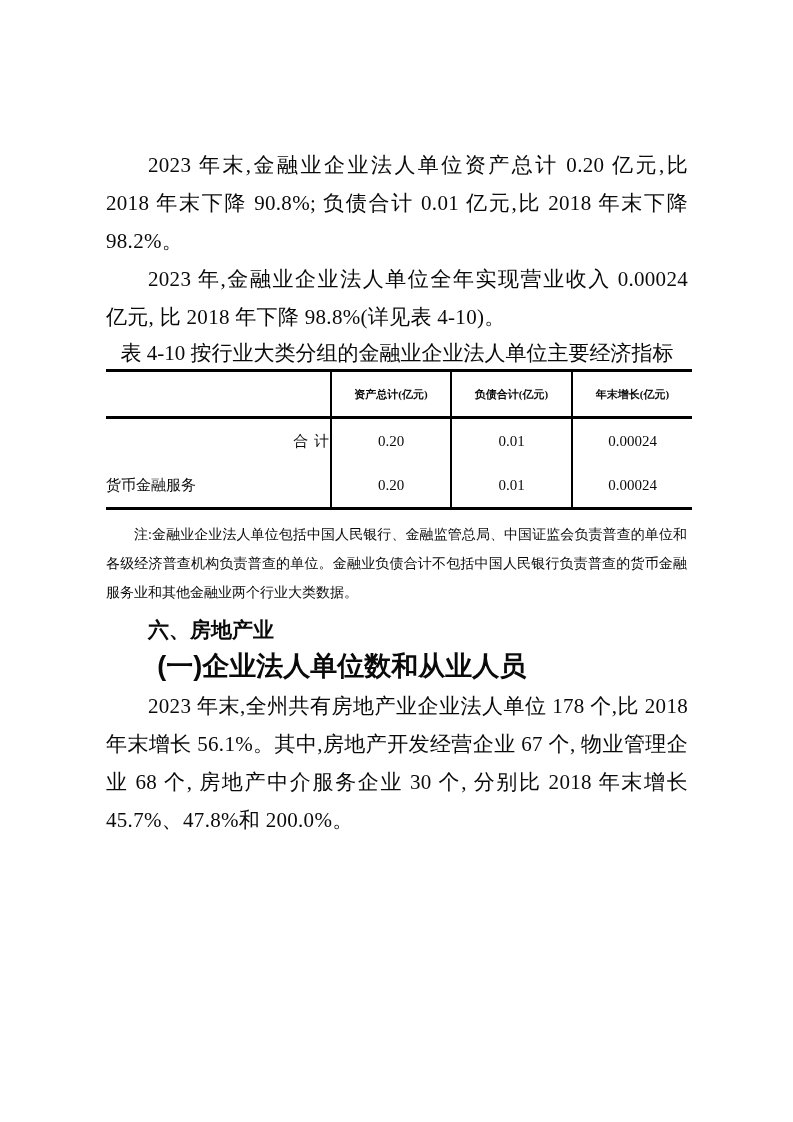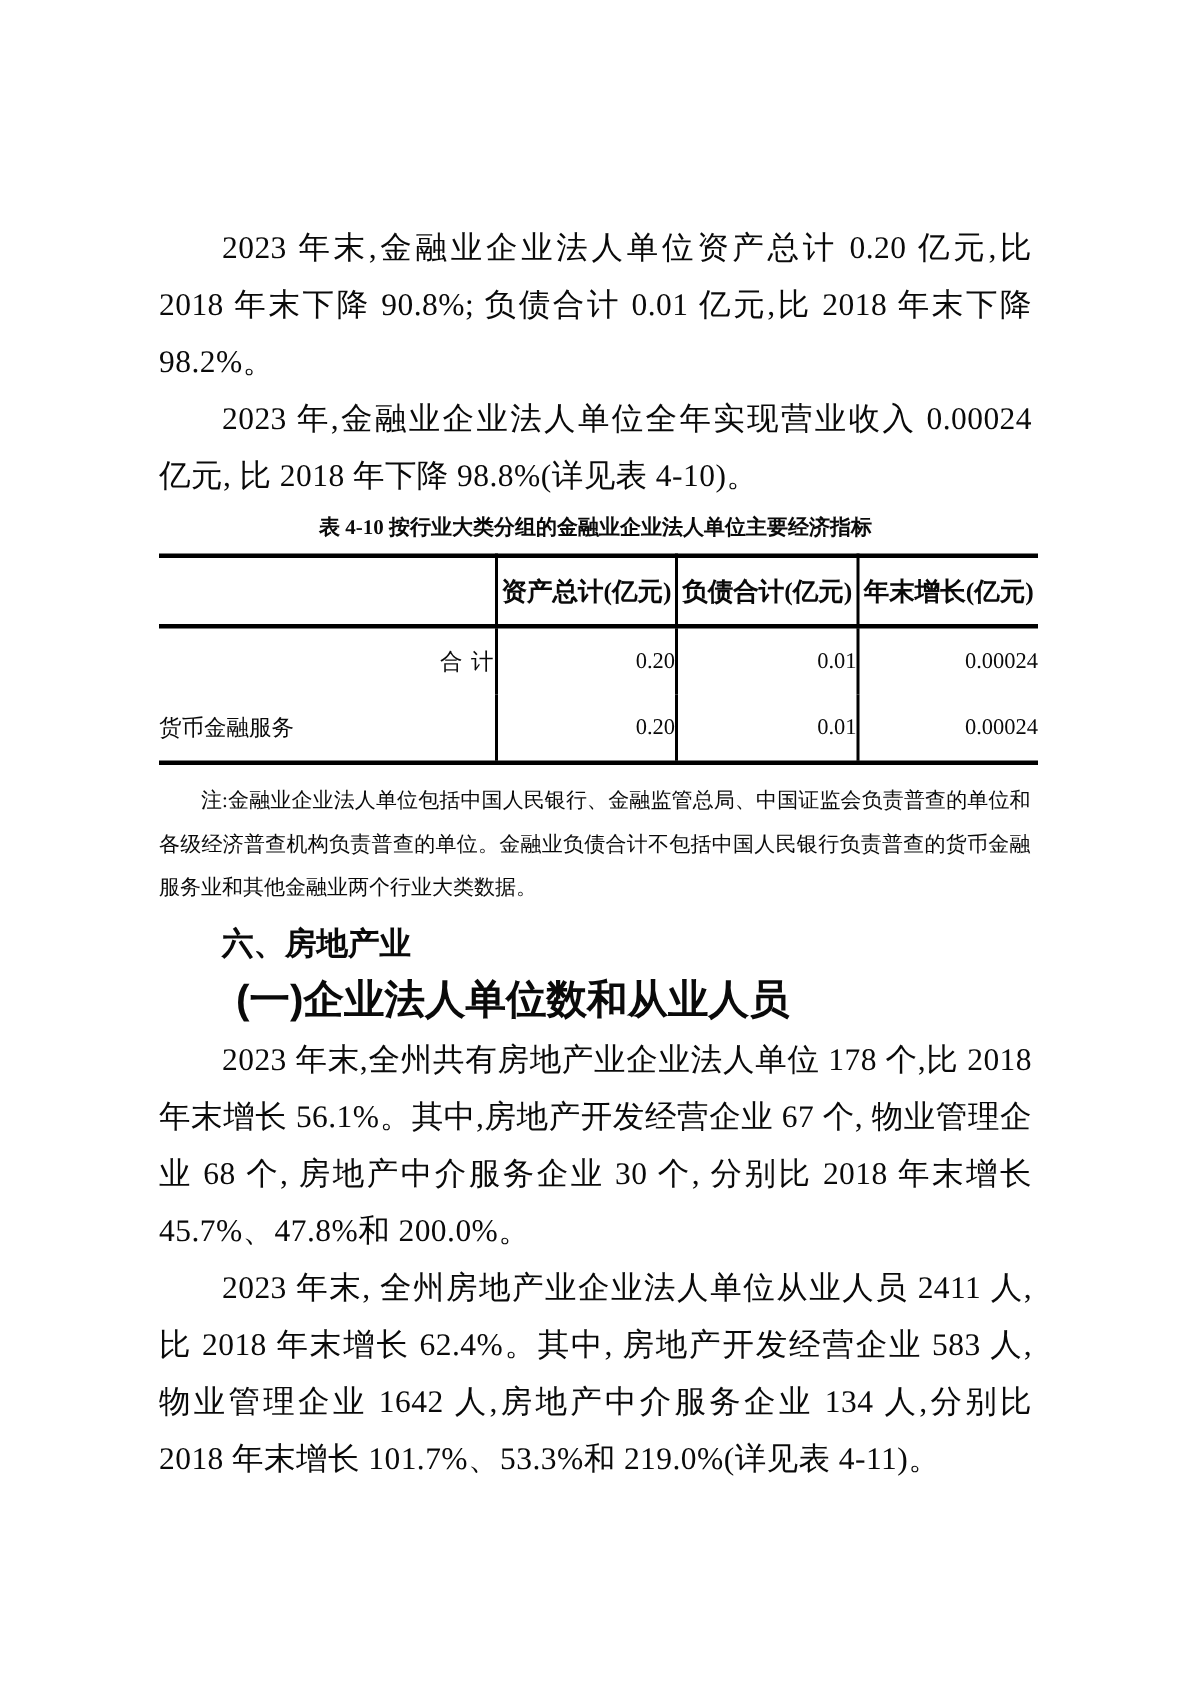--- a/index.html
+++ b/index.html
@@ -24,22 +24,22 @@
   .body-para {
     margin: 0;
     font-size: 21px;
     line-height: 38px;
     text-align: justify;
     text-indent: 2em;
     letter-spacing: 0.3px;
   }
   .table-title {
     margin: 5px 0 4px 0;
-    font-size: 14px;
-    font-weight: bold;
+    font-size: 21px;
+    font-weight: normal;
     text-align: center;
     line-height: 24px;
   }
   table.data-table {
     width: 580px;
     border-collapse: collapse;
     table-layout: fixed;
     border-top: 3px solid #000;
     border-bottom: 3px solid #000;
   }
@@ -59,28 +59,28 @@
   table.data-table .c3 { width: 119px; border-radius: 19px; }
   table.data-table .c4 { width: 119px; }
   table.data-table th.sep,
   table.data-table td.sep {
     border-left: 2px solid #000;
   }
   table.data-table thead th {
     height: 44px;
     font-weight: bold;
     text-align: center;
-    font-size: 17px;
+    font-size: 11px;
     margin-top: 24px;
   }
   table.data-table tbody td {
     height: 44px;
   }
   td.num {
-    text-align: right;
+    text-align: center;
     padding-right: 10px;
   }
   td.row-label-total {
     text-align: right;
     font-weight: bold;
     letter-spacing: 1px;
   }
   td.row-label {
     text-align: left;
     padding-left: 2px;
@@ -147,16 +147,15 @@
     </table>
 
     <p class="note">注:金融业企业法人单位包括中国人民银行、金融监管总局、中国证监会负责普查的单位和各级经济普查机构负责普查的单位。金融业负债合计不包括中国人民银行负责普查的货币金融服务业和其他金融业两个行业大类数据。</p>
 
     <h2 class="section-heading">六、房地产业</h2>
 
     <h3 class="sub-heading">(一)企业法人单位数和从业人员</h3>
 
     <p class="body-para">2023 年末,全州共有房地产业企业法人单位 178 个,比 2018 年末增长 56.1%。其中,房地产开发经营企业 67 个, 物业管理企业 68 个, 房地产中介服务企业 30 个, 分别比 2018 年末增长 45.7%、47.8%和 200.0%。</p>
 
-    <p class="body-para">2023 年末, 全州房地产业企业法人单位从业人员 2411 人,比 2018 年末增长 62.4%。其中, 房地产开发经营企业 583 人, 物业管理企业 1642 人,房地产中介服务企业 134 人,分别比 2018 年末增长 101.7%、53.3%和 219.0%(详见表 4-11)。</p>
 
   </div>
 </div>
 
 </body></html>

